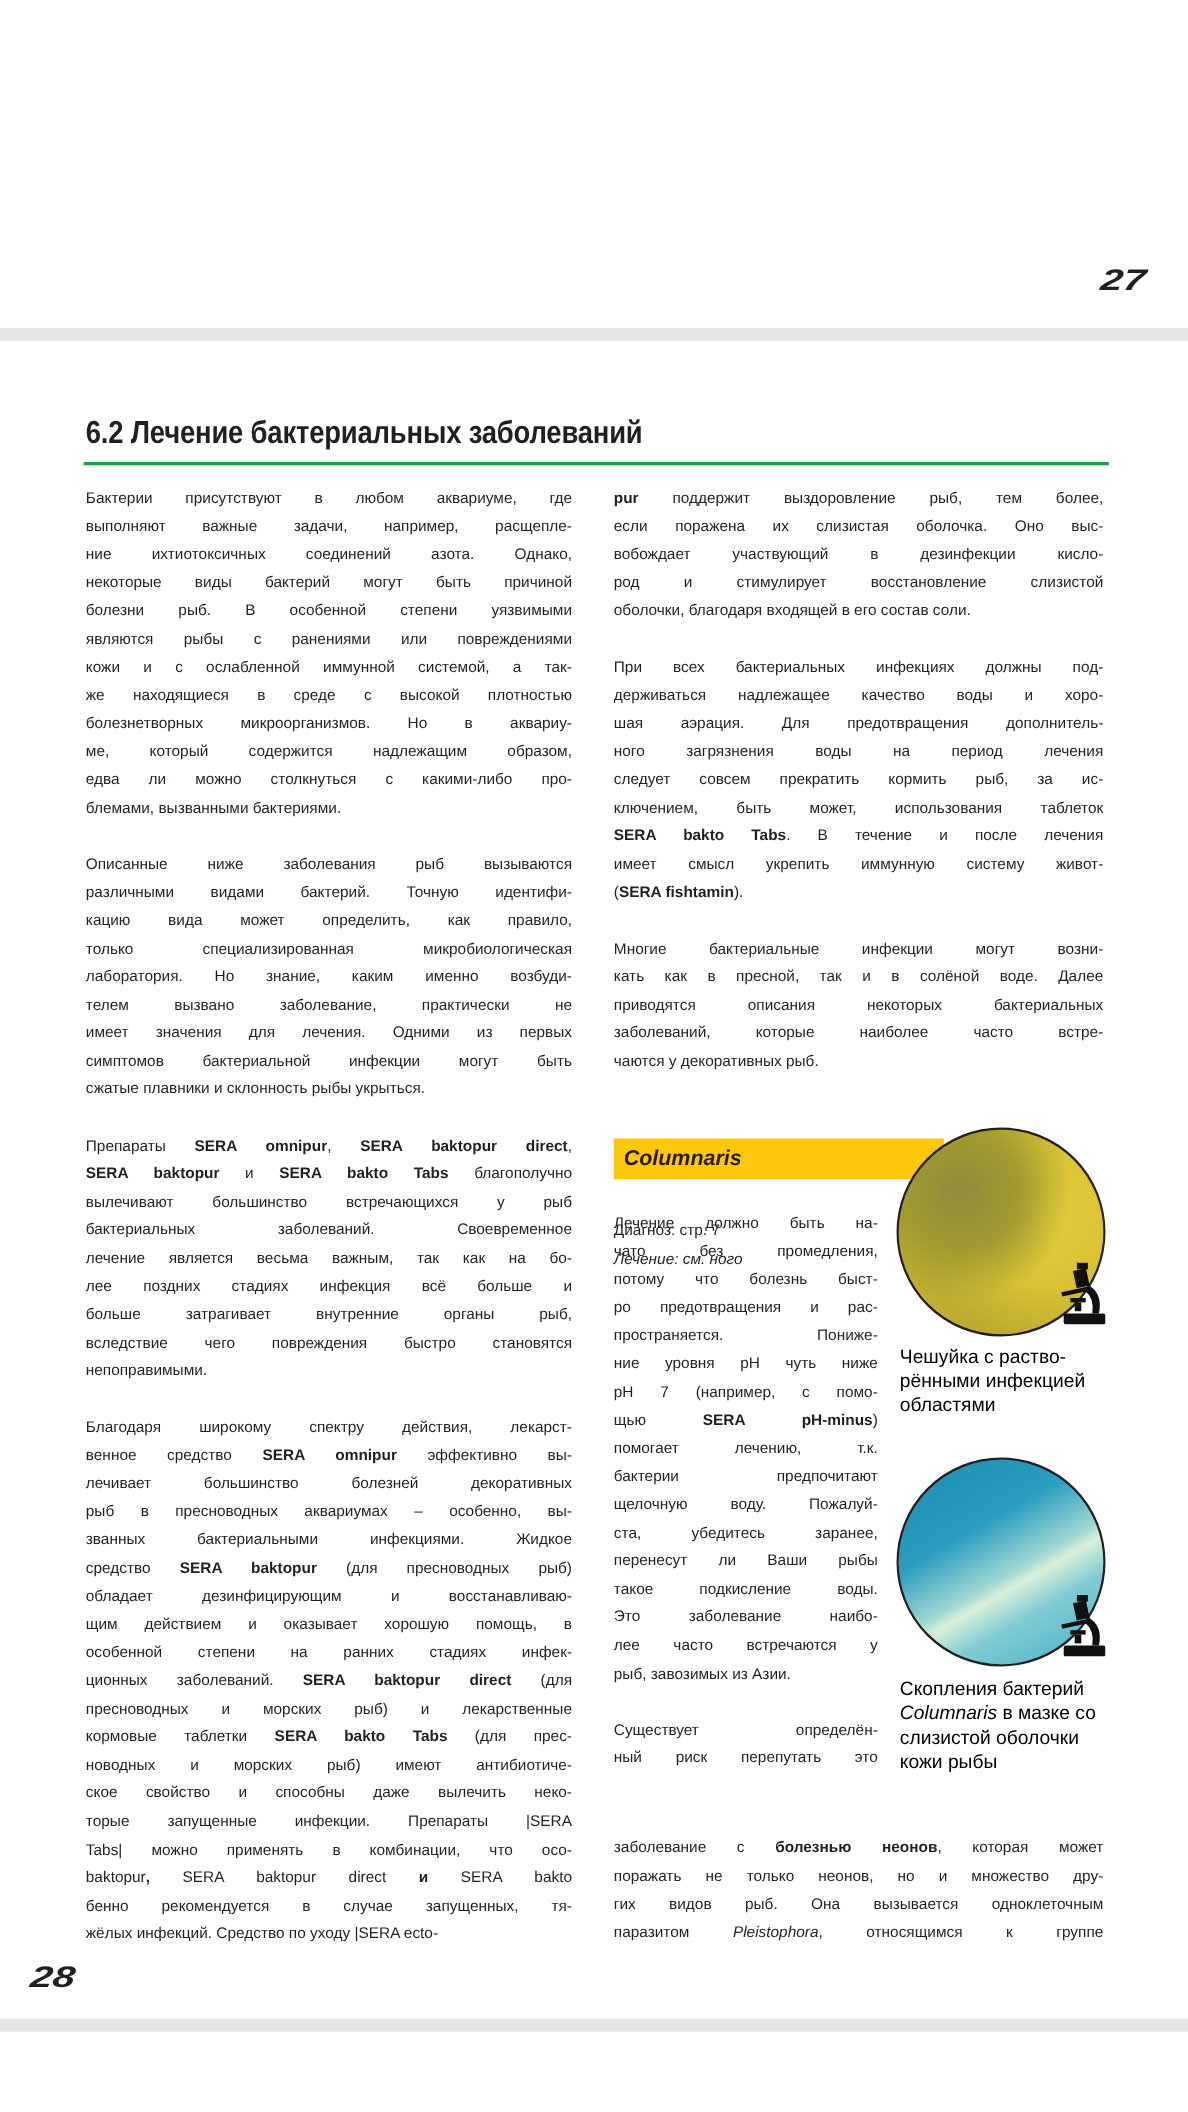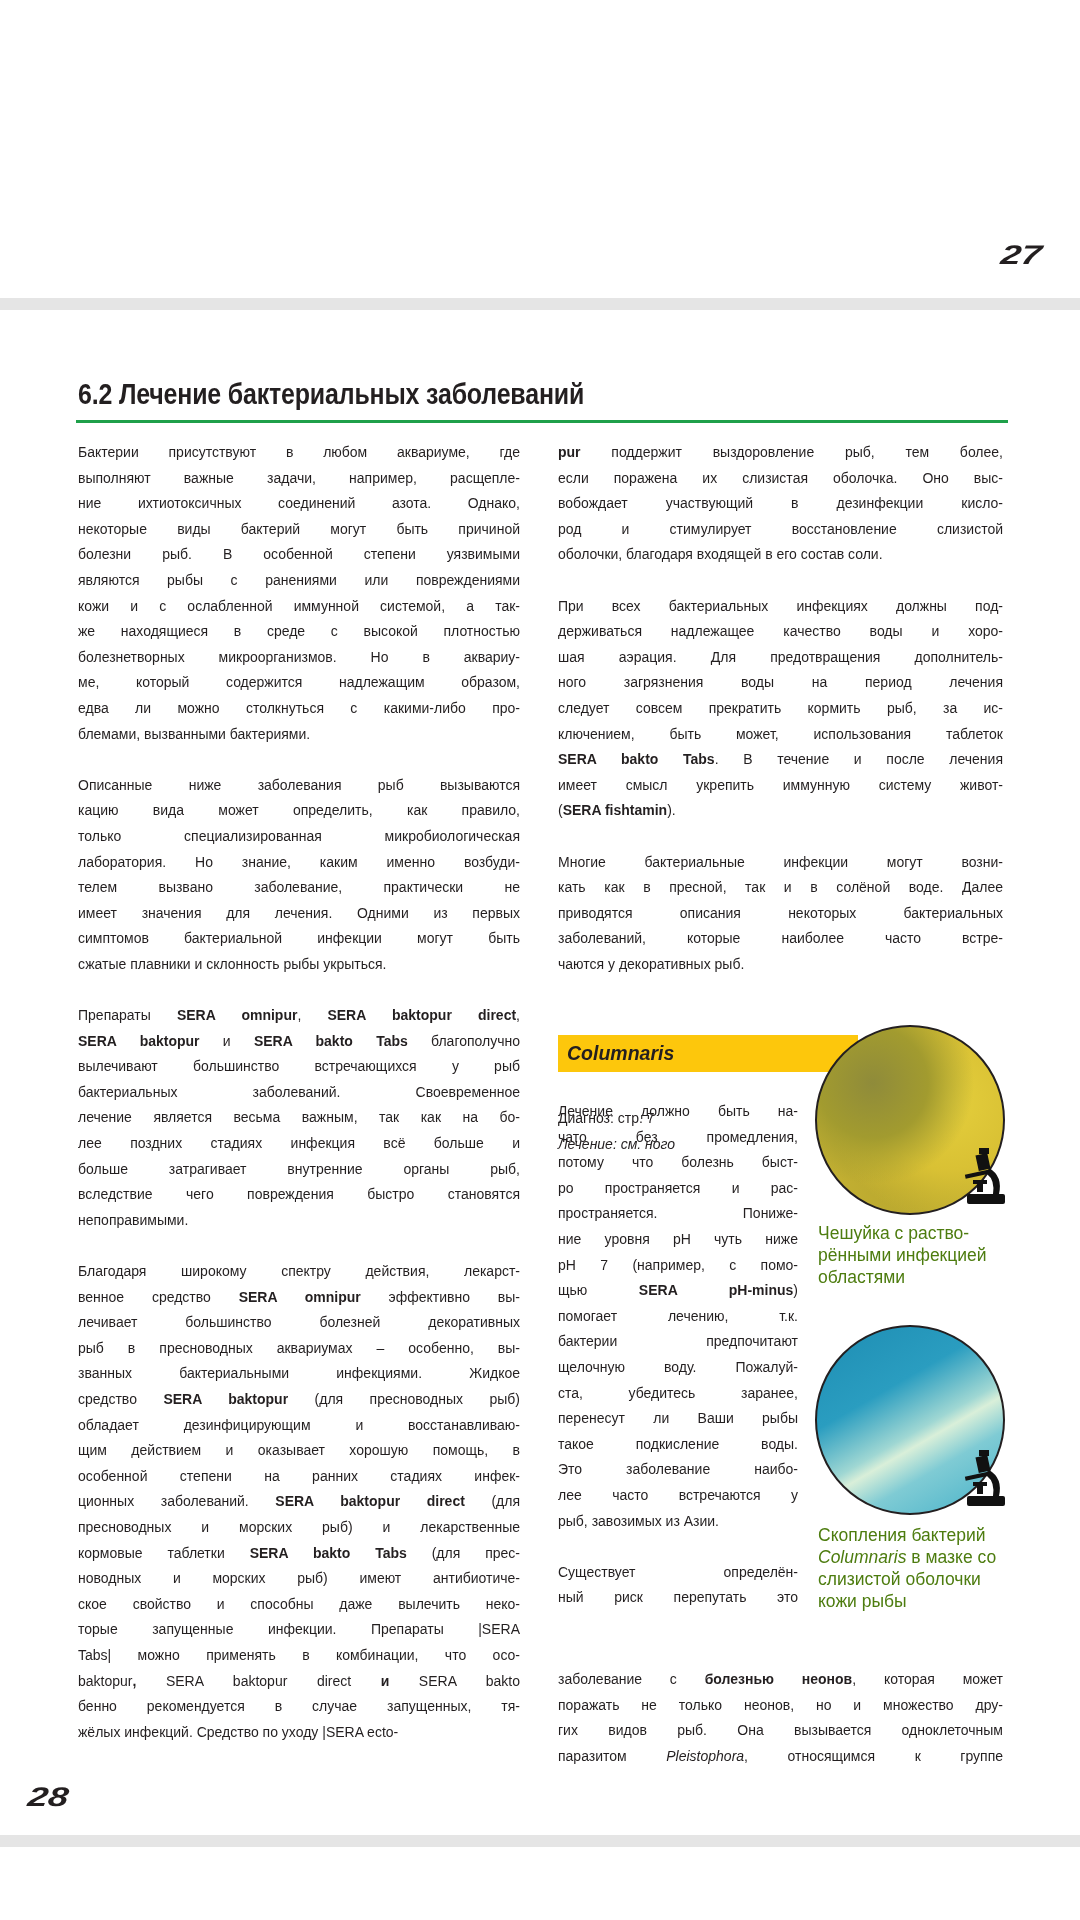--- a/index.html
+++ b/index.html
@@ -21,21 +21,21 @@
   .ybar span { position:absolute; left:9px; top:7px; font-size:19.5px; font-weight:bold; font-style:italic; }
   .circle { position:absolute; width:186px; height:186px; border-radius:50%; border:2px solid #231f20; overflow:hidden; }
   .c1 { left:815px; top:1025px;
         background: radial-gradient(circle at 30% 30%, #8f8b3a 0%, #a29b2f 30%, transparent 55%),
                     radial-gradient(circle at 70% 40%, #e5cf3c 0%, #d9c134 40%, transparent 70%),
                     radial-gradient(circle at 50% 80%, #b6a52e 0%, #c8b433 60%),
                     #cdb735; }
   .c2 { left:815px; top:1325px;
         background: linear-gradient(150deg, #1e8db3 0%, #2a9dc0 35%, #9fd7d3 55%, #d9efd9 60%, #7fcbd4 72%, #45b1c9 100%); }
   .micro { position:absolute; width:42px; height:58px; }
-  .caption { position:absolute; font-size:17.5px; line-height:22px; color:#4d7c0f; }
+  .caption { position:absolute; font-size:17.5px; line-height:22px; color:#000000; }
   .caption i { font-style:italic; }
 </style>
 </head>
 <body>
 
 <div class="band" style="top:298px;"></div>
 <div class="pnum" style="left:1003px; top:240px;">27</div>
 
 <h1 class="title">6.2 Лечение бактериальных заболеваний</h1>
 <div class="rule"></div>
@@ -50,20 +50,21 @@
       <span class="line">являются рыбы с ранениями или повреждениями</span>
       <span class="line">кожи и с ослабленной иммунной системой, а так-</span>
       <span class="line">же находящиеся в среде с высокой плотностью</span>
       <span class="line">болезнетворных микроорганизмов. Но в аквариу-</span>
       <span class="line">ме, который содержится надлежащим образом,</span>
       <span class="line">едва ли можно столкнуться с какими-либо про-</span>
       <span class="line last">блемами, вызванными бактериями.</span>
     </p>
     <p>
       <span class="line">Описанные ниже заболевания рыб вызываются</span>
+      <span class="line">различными видами бактерий. Точную идентифи-</span>
       <span class="line">кацию вида может определить, как правило,</span>
       <span class="line">только специализированная микробиологическая</span>
       <span class="line">лаборатория. Но знание, каким именно возбуди-</span>
       <span class="line">телем вызвано заболевание, практически не</span>
       <span class="line">имеет значения для лечения. Одними из первых</span>
       <span class="line">симптомов бактериальной инфекции могут быть</span>
       <span class="line last">сжатые плавники и склонность рыбы укрыться.</span>
     </p>
     <p>
       <span class="line">Препараты <b>SERA omnipur</b>, <b>SERA baktopur direct</b>,</span>
@@ -133,21 +134,21 @@
 <div class="col" style="left:558px; top:1078px; width:240px;margin-top:28px;">
   <span class="line last">Диагноз: стр. 7</span>
   <span class="line last" style="font-style:italic;">Лечение: см. ного</span>
 </div>
 
 <div class="col" id="narrowcol" style="left:558px; top:1099px; width:240px;">
     <p>
       <span class="line">Лечение должно быть на-</span>
       <span class="line">чато без промедления,</span>
       <span class="line">потому что болезнь быст-</span>
-      <span class="line">ро пространяется и рас-</span>
+      <span class="line">ро предотвращения и рас-</span>
       <span class="line">пространяется. Пониже-</span>
       <span class="line">ние уровня pH чуть ниже</span>
       <span class="line">pH 7 (например, с помо-</span>
       <span class="line">щью <b>SERA pH-minus</b>)</span>
       <span class="line">помогает лечению, т.к.</span>
       <span class="line">бактерии предпочитают</span>
       <span class="line">щелочную воду. Пожалуй-</span>
       <span class="line">ста, убедитесь заранее,</span>
       <span class="line">перенесут ли Ваши рыбы</span>
       <span class="line">такое подкисление воды.</span>

